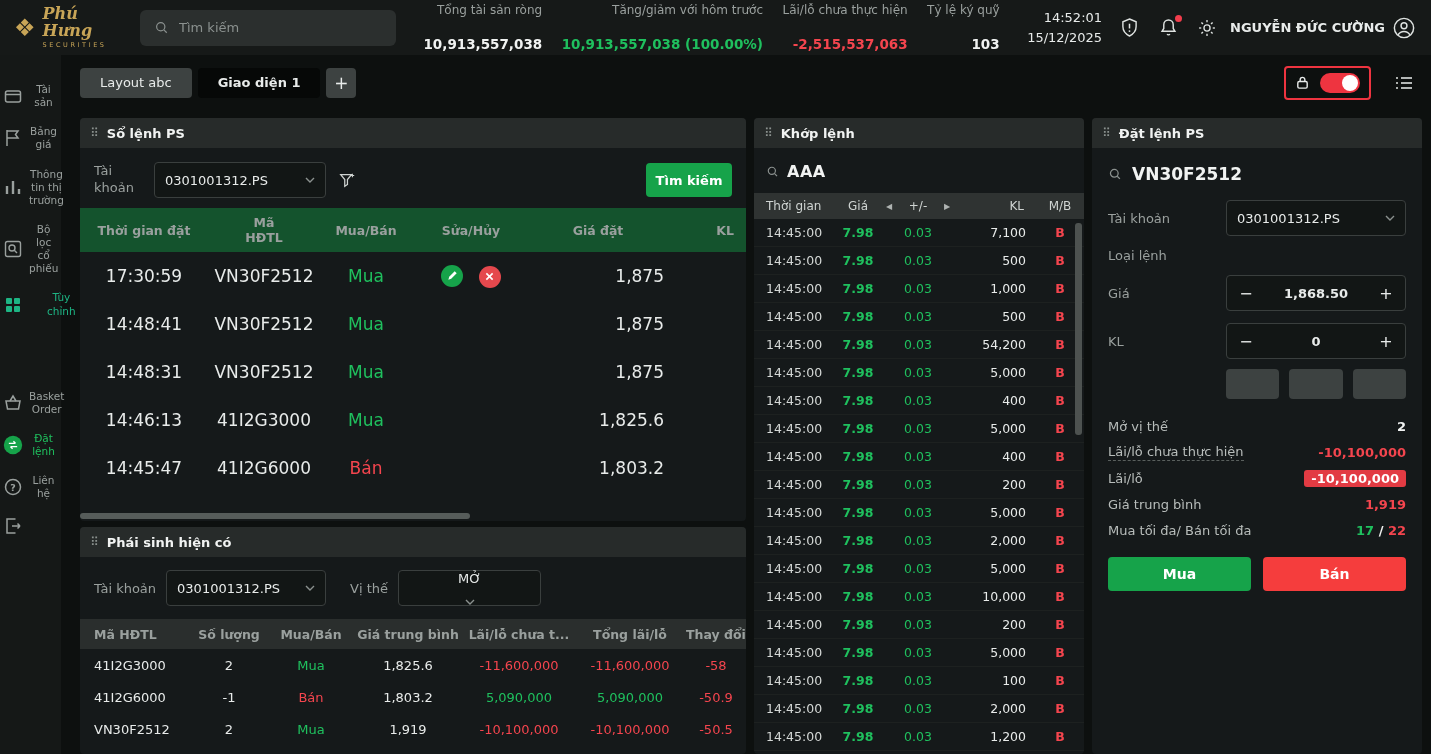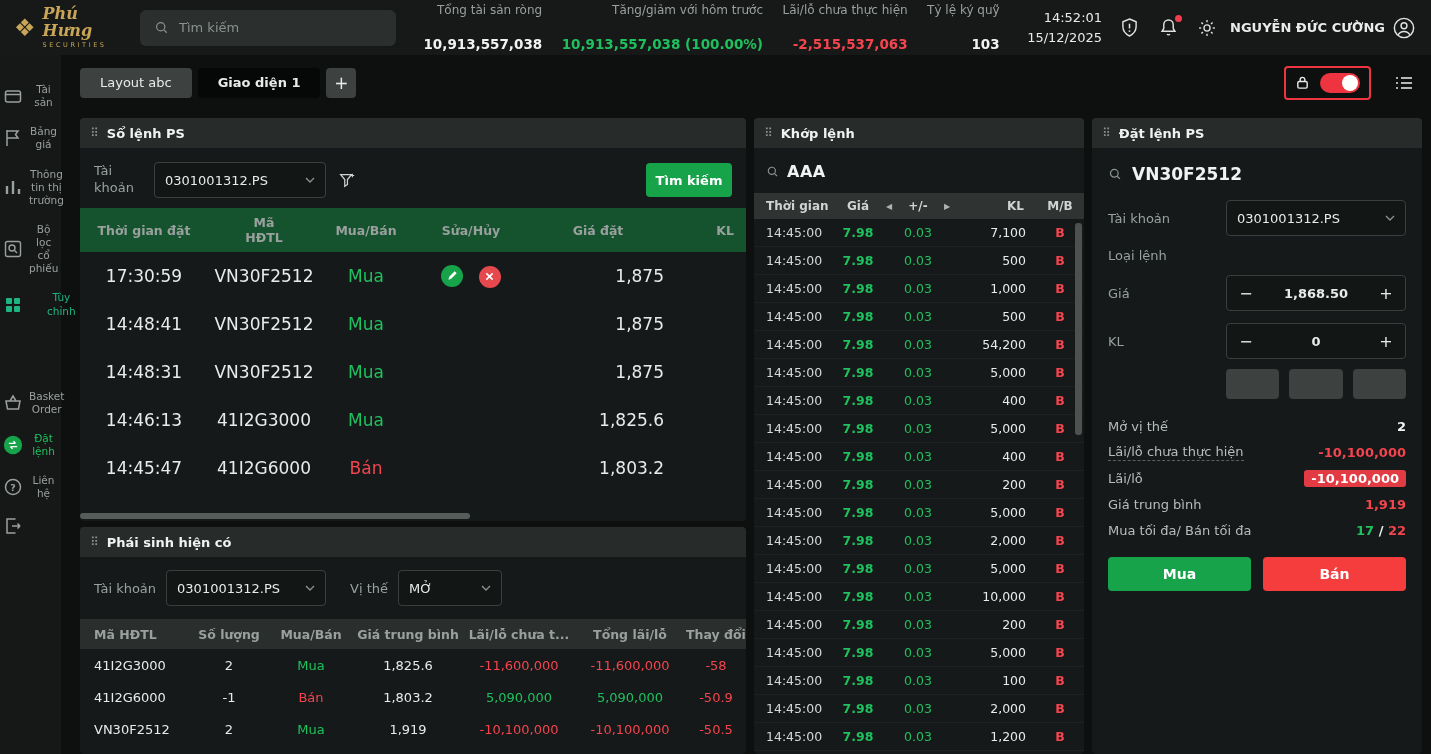--- a/index.html
+++ b/index.html
@@ -87,33 +87,33 @@
   .ob-row .td-kl { text-align:right; padding-right:12px; }
   .act { width:22px; height:22px; border-radius:50%; display:inline-flex; align-items:center; justify-content:center; margin:0 5px; cursor:pointer; }
   .act.edit { background:#16a34a; }
   .act.cancel { background:#e5484d; }
   .hbar { position:absolute; left:0; bottom:2px; width:390px; height:6px; background:#565c5a; border-radius:3px; cursor:pointer; }
 
   
   .panel-positions { flex:1; min-height:0; }
   .pos-controls { display:flex; align-items:center; gap:10px; padding:13px 14px; }
   .pos-account { width:160px; }
-  .pos-vithe { width:104px; }
+  .pos-vithe { width:143px;flex-direction:column; }
   .pos-controls .lbl2 { margin-left:14px; }
   .pos-grid { display:grid; grid-template-columns:108px 82px 82px 112px 110px 112px 1fr; align-items:center; }
   .pos-thead { background:#2a2e2d; color:#9aa09e; font-size:12.5px; font-weight:bold; height:30px; }
   .pos-thead > div, .pos-row > div { text-align:center; white-space:nowrap; overflow:hidden; }
   .pos-thead .th-sym, .pos-row .td-sym { text-align:left; padding-left:14px; }
   .pos-row { height:32px; font-size:13px; }
 
   
   .km-search { display:flex; align-items:center; gap:8px; padding:14px 12px 12px; color:#8b918f; }
   .km-symbol { font-weight:bold; font-size:16px; color:#f1f3f2; letter-spacing:.5px; }
   .km-grid { display:grid; grid-template-columns:80px 48px 14px 44px 14px 1fr 48px; align-items:center; }
-  .km-thead { background:#2f3332; height:26px; color:#cfd4d2; font-size:12px; font-weight:bold; }
+  .km-thead { background:#2f3332; height:26px; color:#cfd4d2; font-size:12px; font-weight:normal; }
   .km-thead > div { text-align:center; }
   .km-thead .th-time { text-align:left; padding-left:12px; }
   .km-thead .th-kl { text-align:right; padding-right:10px; }
   .km-arrow { color:#aeb3b1; font-size:8px; cursor:pointer; }
   .km-body { flex:1; min-height:0; overflow:hidden; position:relative; }
   .km-row { height:28px; border-bottom:1px solid #1d2120; font-size:12.5px; }
   .km-row .t { text-align:left; padding-left:12px; color:#d5d9d7; }
   .km-row .p { text-align:center; color:#1fc05e; font-weight:bold; }
   .km-row .c { text-align:center; color:#1fc05e; }
   .km-row .k { text-align:right; padding-right:10px; color:#e8ebea; }

